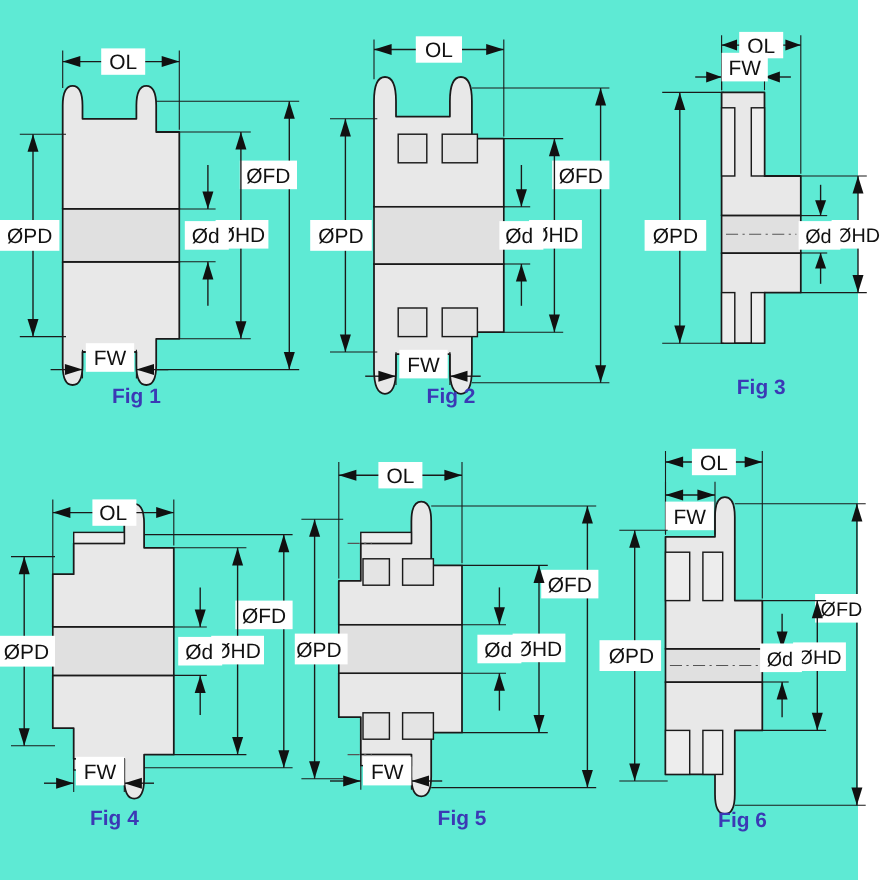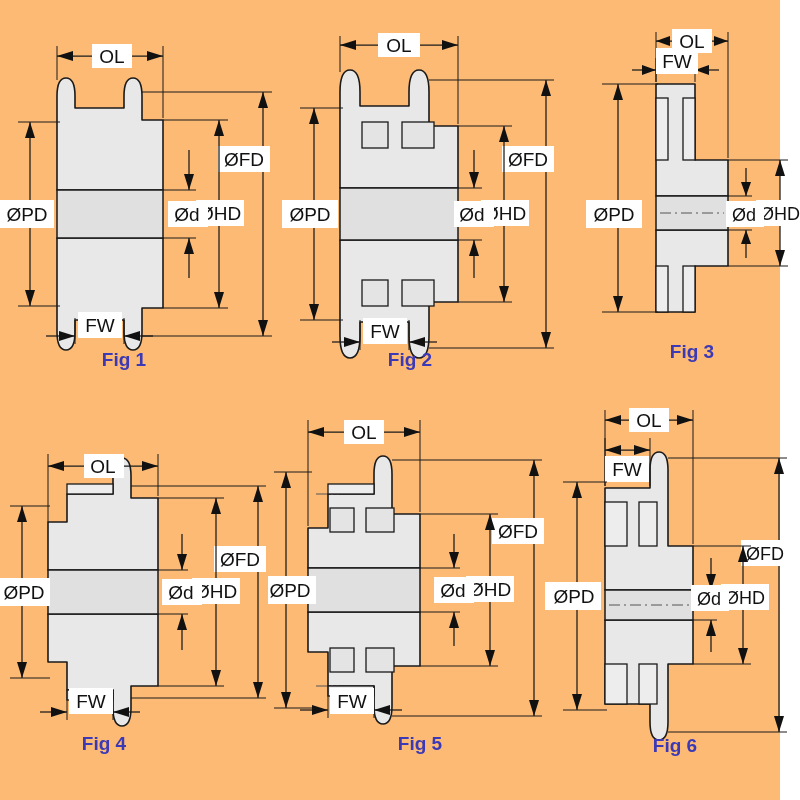--- a/index.html
+++ b/index.html
@@ -3,21 +3,21 @@
 <meta charset="utf-8">
 <title>Pulley Dimension Figures</title>
 <style>
   html,body{margin:0;padding:0;background:#ffffff;}
   body{
     width:800px;height:800px;
     font-family:"Liberation Sans","DejaVu Sans",sans-serif;
     -webkit-font-smoothing:antialiased;
     overflow:hidden;
   }
-  #sheet{position:relative;width:780px;height:800px;background:#fdba74;}
+  #sheet{position:relative;width:780px;height:800px;background:#5eead4;}
   .fig{position:absolute;}
   svg{display:block;overflow:visible;}
   .dimtxt{font-family:"Liberation Sans","DejaVu Sans",sans-serif;font-size:19px;fill:#111;}
   .dimtxt.sm{font-size:18px;}
   .figlabel{font-family:"Liberation Sans","DejaVu Sans",sans-serif;font-size:19px;font-weight:bold;fill:#3b39b5;}
   .outline{fill:#e8e8e8;stroke:#1a1a1a;stroke-width:1.6;stroke-linejoin:round;}
   .bore{fill:#e0e0e0;stroke:#1a1a1a;stroke-width:1.5;}
   .slot{fill:#e4e4e4;stroke:#1a1a1a;stroke-width:1.3;}
   .plainface{fill:#ededed;stroke:#1a1a1a;stroke-width:1.3;}
   .dimline{stroke:#1a1a1a;stroke-width:1.25;fill:none;}

